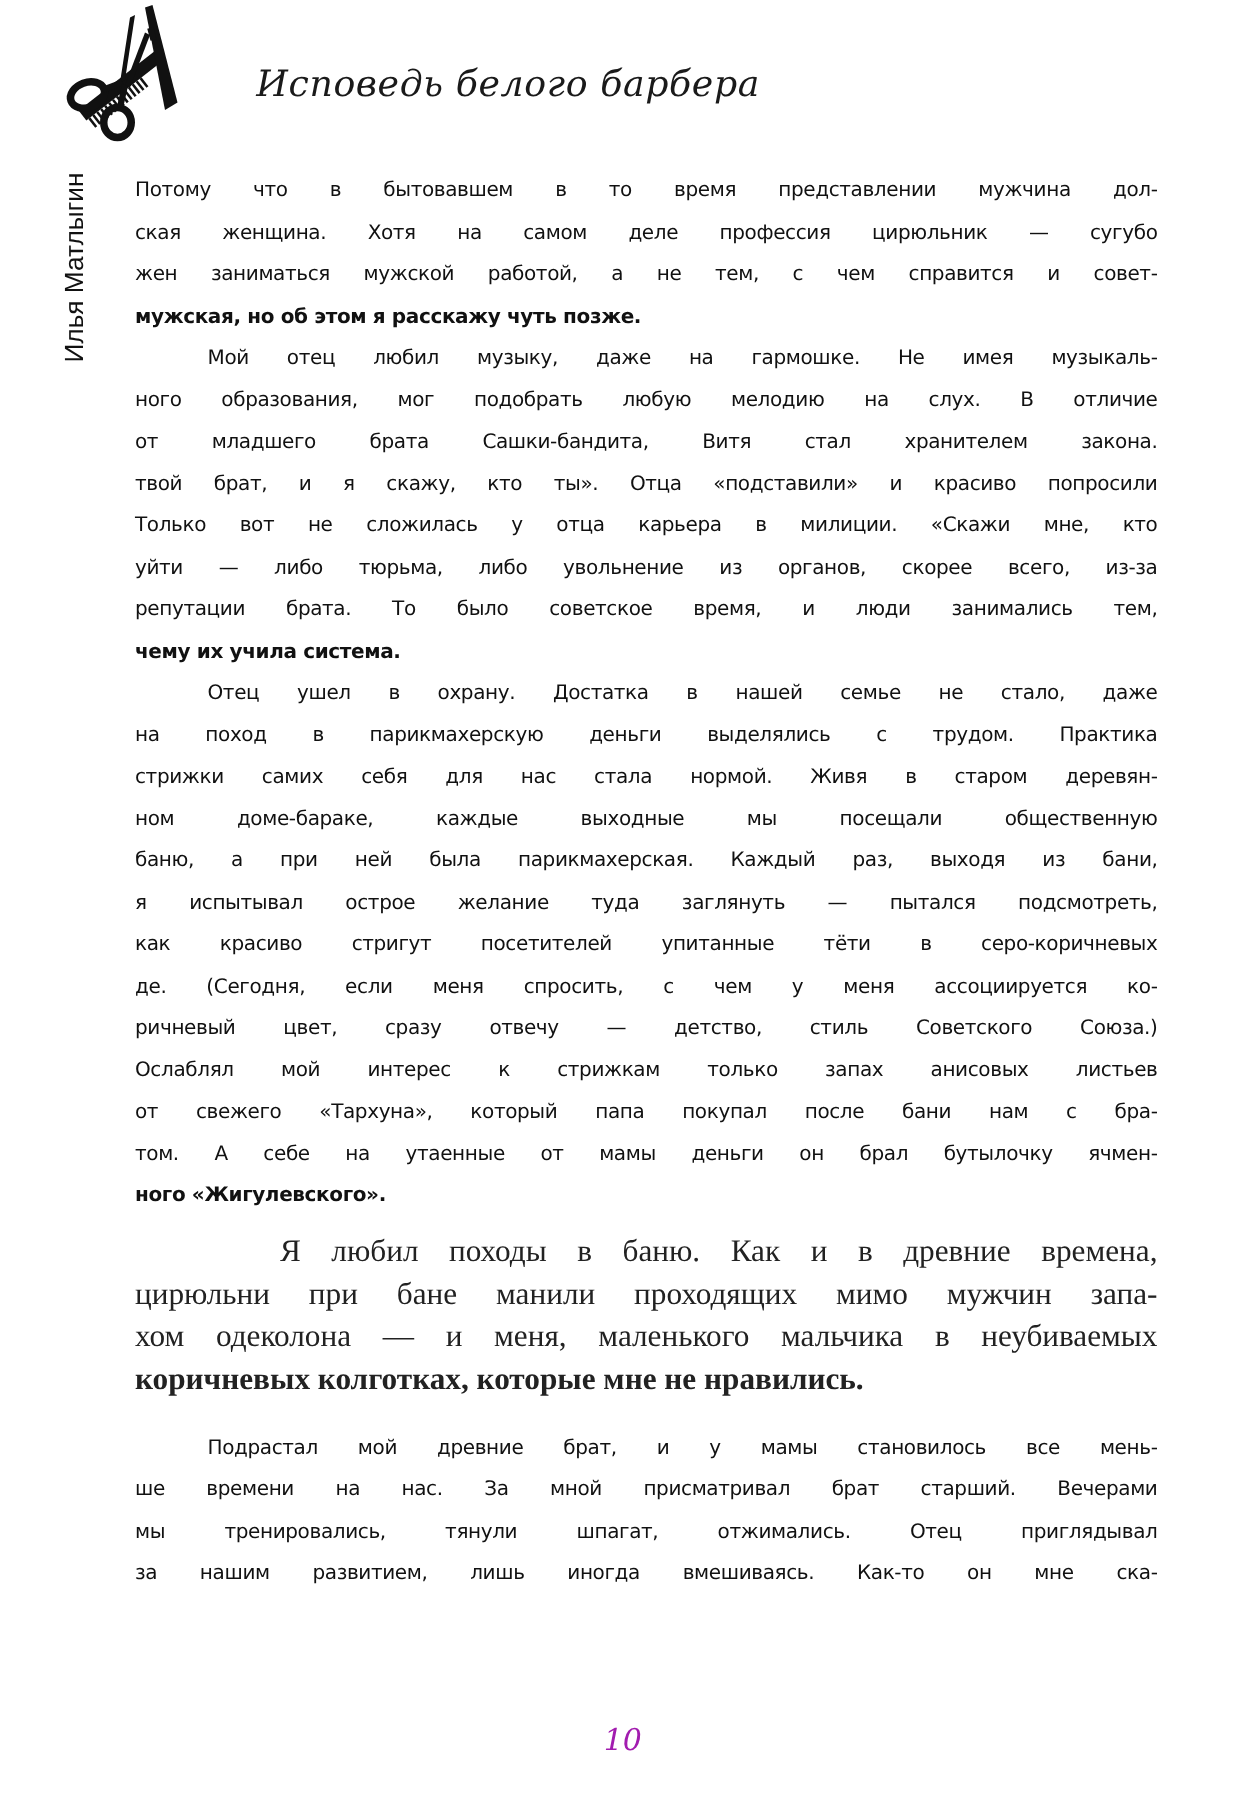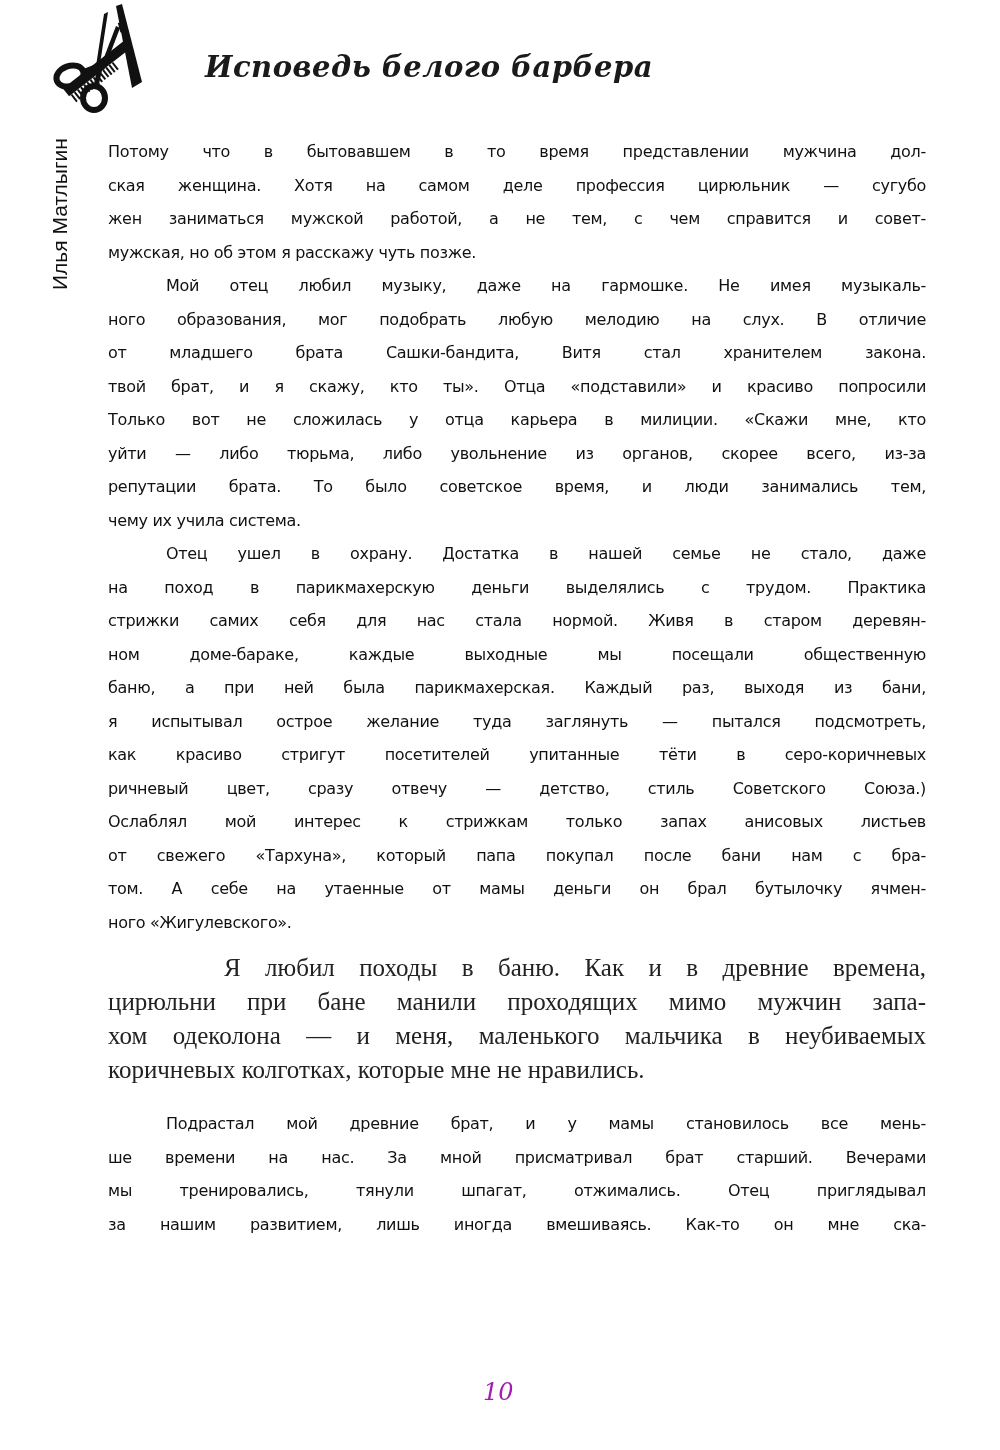--- a/index.html
+++ b/index.html
@@ -2,38 +2,38 @@
 <html><head>
 <meta charset="utf-8">
 <style>
   html, body { margin: 0; padding: 0; background: #ffffff; }
   body { width: 1000px; height: 1450px; position: relative; overflow: hidden; color: #111; }
   .page { position: absolute; left: 0; top: 0; width: 1000px; height: 1450px; background: #fff; }
   .logo { position: absolute; left: 42px; top: 2px; width: 118px; height: 112px; }
   .running-title {
     position: absolute; left: 205px; top: 50px;
     font-family: "DejaVu Serif", serif; font-style: italic;
-    font-size: 29px; color: #1a1a1a; letter-spacing: 0.5px; font-weight: bold;
+    font-size: 29px; color: #1a1a1a; letter-spacing: 0.5px;
   }
   .side-author {
     position: absolute; left: 48px; top: 290px;
     transform: rotate(-90deg); transform-origin: left top;
     font-family: "Liberation Sans", sans-serif; font-size: 21px; color: #111;
     white-space: nowrap;
   }
   .body-text {
     position: absolute; left: 108px; top: 135px; width: 818px;
   }
   .para {
     font-family: "DejaVu Sans", sans-serif; font-size: 16px;
     line-height: 33.5px; text-align: justify; margin: 0;
     letter-spacing: -0.3px; word-spacing: 0px;
   }
   .line { display: block; text-align: justify; text-align-last: justify; white-space: nowrap; }
-  .line.last { text-align-last: left; }
+  .line.last { text-align-last: left; font-weight: bold; }
   .quote {
     margin-top: 12px;
     font-family: "Liberation Serif", serif; font-size: 25px;
     line-height: 34px; color: #222;
   }
   .quote .line:first-child { text-indent: 58px; }
   .para.after-quote { margin-top: 20px; }
   .page-number {
     position: absolute; left: 483px; top: 1378px;
     font-family: "DejaVu Serif", serif; font-style: italic; font-size: 24px; color: #a21caf;
@@ -105,20 +105,21 @@
     </p>
 
     <p class="para">
       <span class="line" style="padding-left:58px">Отец ушел в охрану. Достатка в нашей семье не стало, даже</span>
       <span class="line">на поход в парикмахерскую деньги выделялись с трудом. Практика</span>
       <span class="line">стрижки самих себя для нас стала нормой. Живя в старом деревян-</span>
       <span class="line">ном доме-бараке, каждые выходные мы посещали общественную</span>
       <span class="line">баню, а при ней была парикмахерская. Каждый раз, выходя из бани,</span>
       <span class="line">я испытывал острое желание туда заглянуть — пытался подсмотреть,</span>
       <span class="line">как красиво стригут посетителей упитанные тёти в серо-коричневых</span>
+      <span class="line">де. (Сегодня, если меня спросить, с чем у меня ассоциируется ко-</span>
       <span class="line">ричневый цвет, сразу отвечу — детство, стиль Советского Союза.)</span>
       <span class="line">Ослаблял мой интерес к стрижкам только запах анисовых листьев</span>
       <span class="line">от свежего «Тархуна», который папа покупал после бани нам с бра-</span>
       <span class="line">том. А себе на утаенные от мамы деньги он брал бутылочку ячмен-</span>
       <span class="line last">ного «Жигулевского».</span>
     </p>
 
     <div class="quote">
       <span class="line" style="padding-left:58px">Я любил походы в баню. Как и в древние времена,</span>
       <span class="line">цирюльни при бане манили проходящих мимо мужчин запа-</span>

